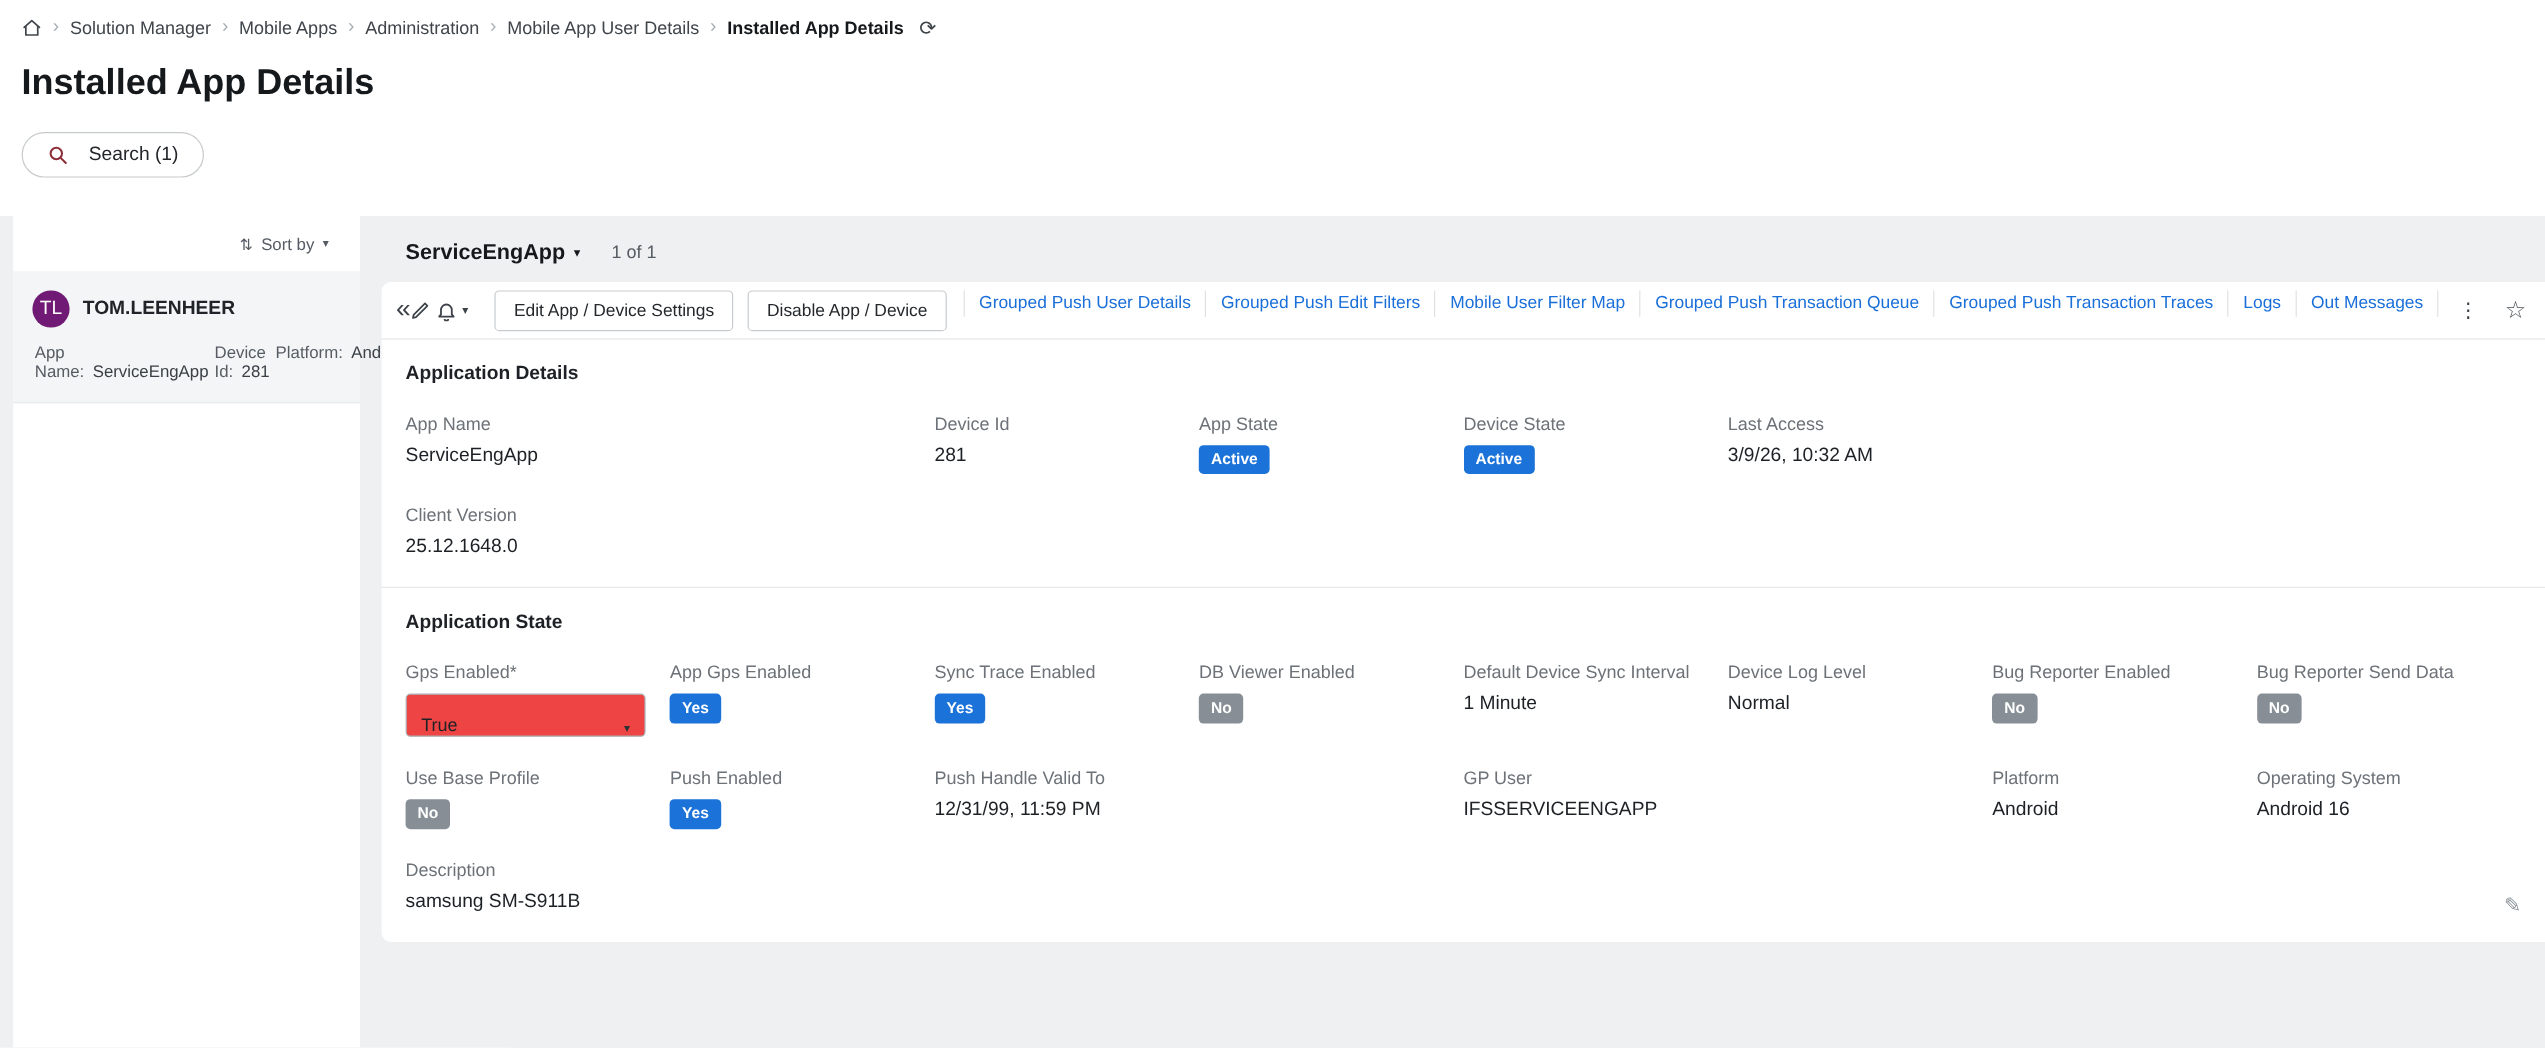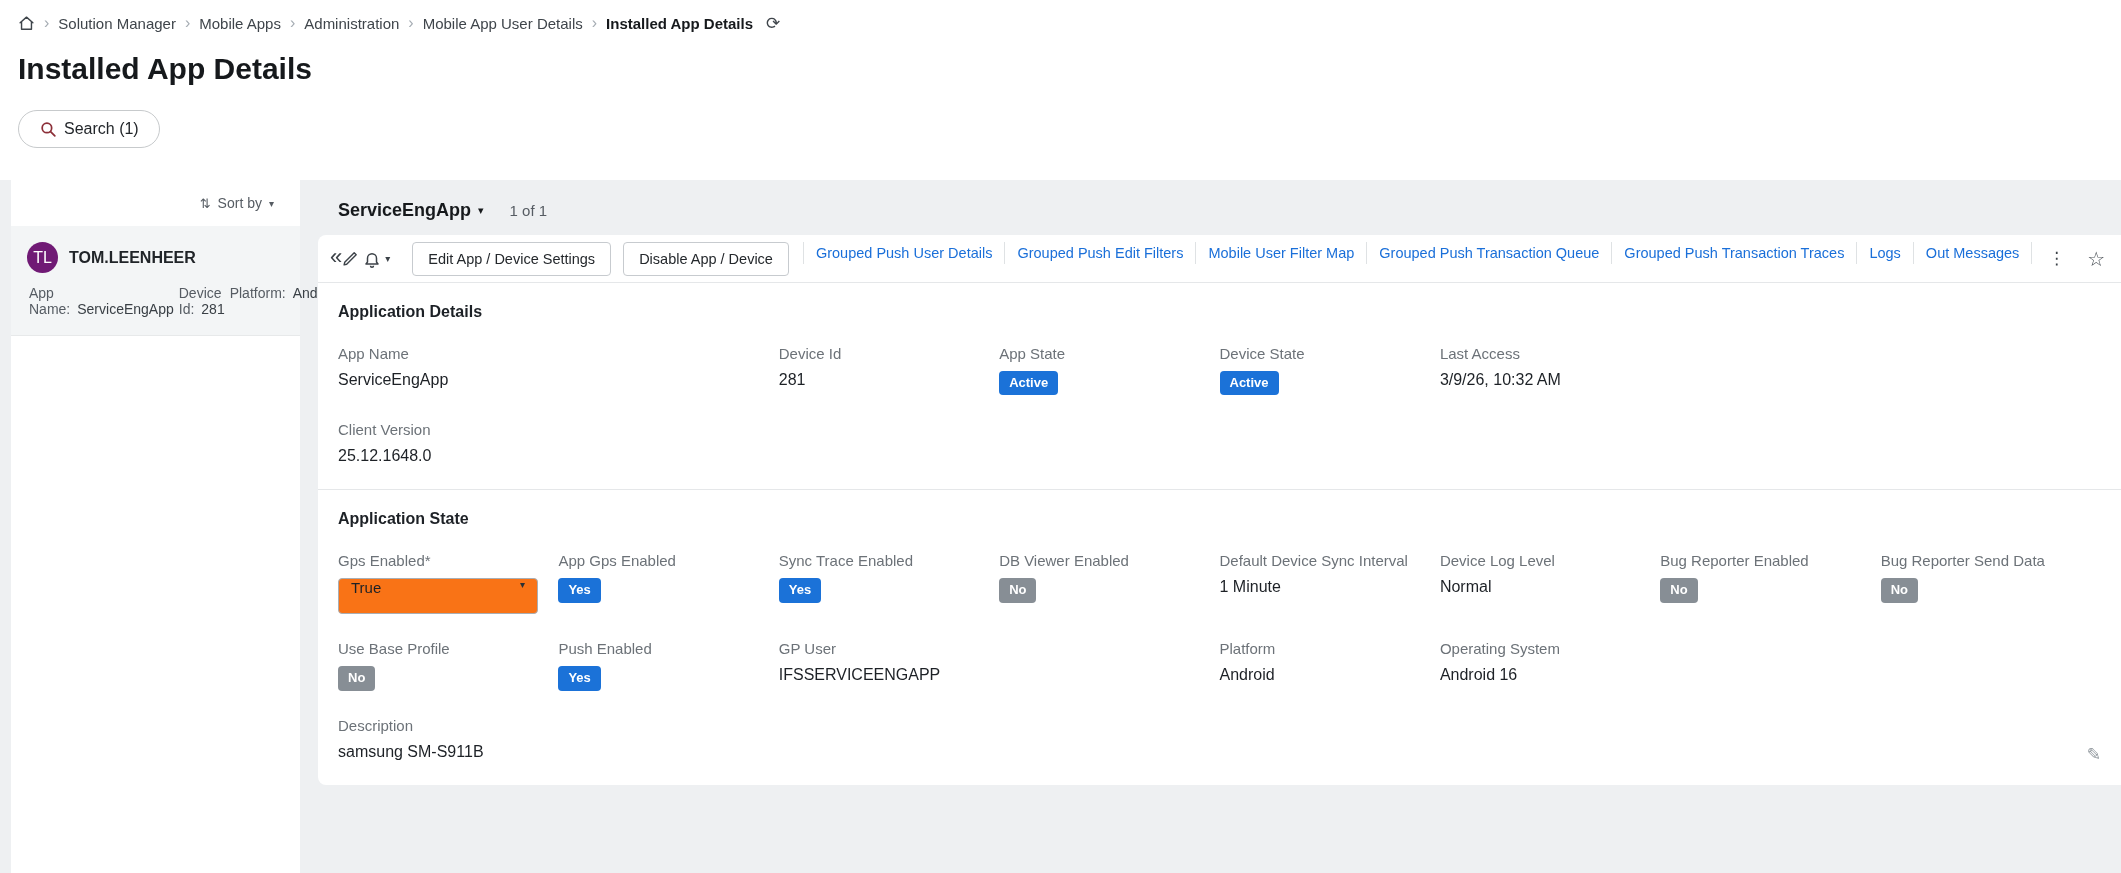--- a/index.html
+++ b/index.html
@@ -12,21 +12,21 @@
   
   .header-zone { background:#fff; height:180px; padding:10px 0 0 18px; }
   .breadcrumb { display:flex; align-items:center; gap:9px; font-size:15px; height:26px; }
   .bc-home { display:inline-flex; align-items:center; cursor:pointer; }
   .crumb { color:#3f454b; cursor:pointer; white-space:nowrap; }
   .crumb.current { font-weight:700; color:#16191c; cursor:default; }
   .sep { color:#a6adb4; font-size:16px; line-height:1; }
   .refresh { font-size:17px; color:#3f454b; margin-left:4px; cursor:pointer; line-height:1; }
   .page-title { margin:16px 0 0; font-size:30px; font-weight:700; color:#16191c; }
   .search-pill {
-    margin-top:24px; display:inline-flex; align-items:center; gap:6px;
+    margin-top:24px; display:inline-flex; align-items:center; gap:16px;
     height:38px; padding:0 20px; border:1px solid #c7cacc; border-radius:19px;
     background:#fff; font-size:16px; color:#22262a; font-family:inherit; cursor:pointer;
   }
   
   .content { display:flex; height:693px; padding-left:11px; gap:18px; background:#eef0f2; }
   
   .sidebar { width:289px; min-width:289px; background:#fff; }
   .sortbar { height:46px; display:flex; align-items:center; justify-content:flex-end; gap:7px;
              padding-right:26px; font-size:14px; color:#565c63; cursor:pointer; }
   .sort-icon { font-size:13px; }
@@ -68,22 +68,22 @@
   .sec-title { font-size:16px; font-weight:600; color:#1d2126; margin:2px 0 24px; }
   .fgrid { display:grid; grid-template-columns:repeat(8, 1fr); margin-bottom:26px; }
   .fgrid.last { margin-bottom:6px; }
   .span2 { grid-column: span 2; }
   .flabel { font-size:15px; color:#6c7278; margin-bottom:9px; white-space:nowrap; }
   .fvalue { font-size:16px; color:#1d2126; min-height:20px; }
   .badge { display:inline-block; padding:5px 10px; border-radius:4px; font-size:13px;
            font-weight:700; color:#fff; line-height:1.1;text-align:right; }
   .badge.blue { background:#1b72d8; }
   .badge.gray { background:#878e95; }
-  .select-box { width:200px; height:36px; border:1px solid #a9aeb4; border-radius:4px; background:#f97316;
-                display:flex; align-items:flex-start; justify-content:space-between; padding:0 12px;
+  .select-box { width:200px; height:36px; border:1px solid #a9aeb4; border-radius:4px; background:#ef4444;
+                display:flex; align-items:flex-end; justify-content:space-between; padding:0 12px;
                 font-size:15px; color:#1d2126; cursor:pointer;gap:47px; }
   .sel-caret { font-size:10px; color:#2b3034; }
   .divider { border:none; border-top:1px solid #e5e7e9; margin:0; }
   .panel-pen { position:absolute; right:20px; bottom:20px; font-size:17px; color:#8e959b; cursor:pointer; }
 </style>
 </head>
 <body>
 
 <div>
 
@@ -264,20 +264,24 @@
           <div class="fgrid">
             <div class="field">
               <div class="flabel">Use Base Profile</div>
               <div class="fvalue"><span class="badge gray">No</span></div>
             </div>
             <div class="field">
               <div class="flabel">Push Enabled</div>
               <div class="fvalue"><span class="badge blue">Yes</span></div>
             </div>
             <div class="field span2">
+              <div class="flabel">Push Handle Valid To</div>
+              <div class="fvalue">12/31/99, 11:59 PM</div>
+            </div>
+            <div class="field span2">
               <div class="flabel">GP User</div>
               <div class="fvalue">IFSSERVICEENGAPP</div>
             </div>
             <div class="field">
               <div class="flabel">Platform</div>
               <div class="fvalue">Android</div>
             </div>
             <div class="field">
               <div class="flabel">Operating System</div>
               <div class="fvalue">Android 16</div>

